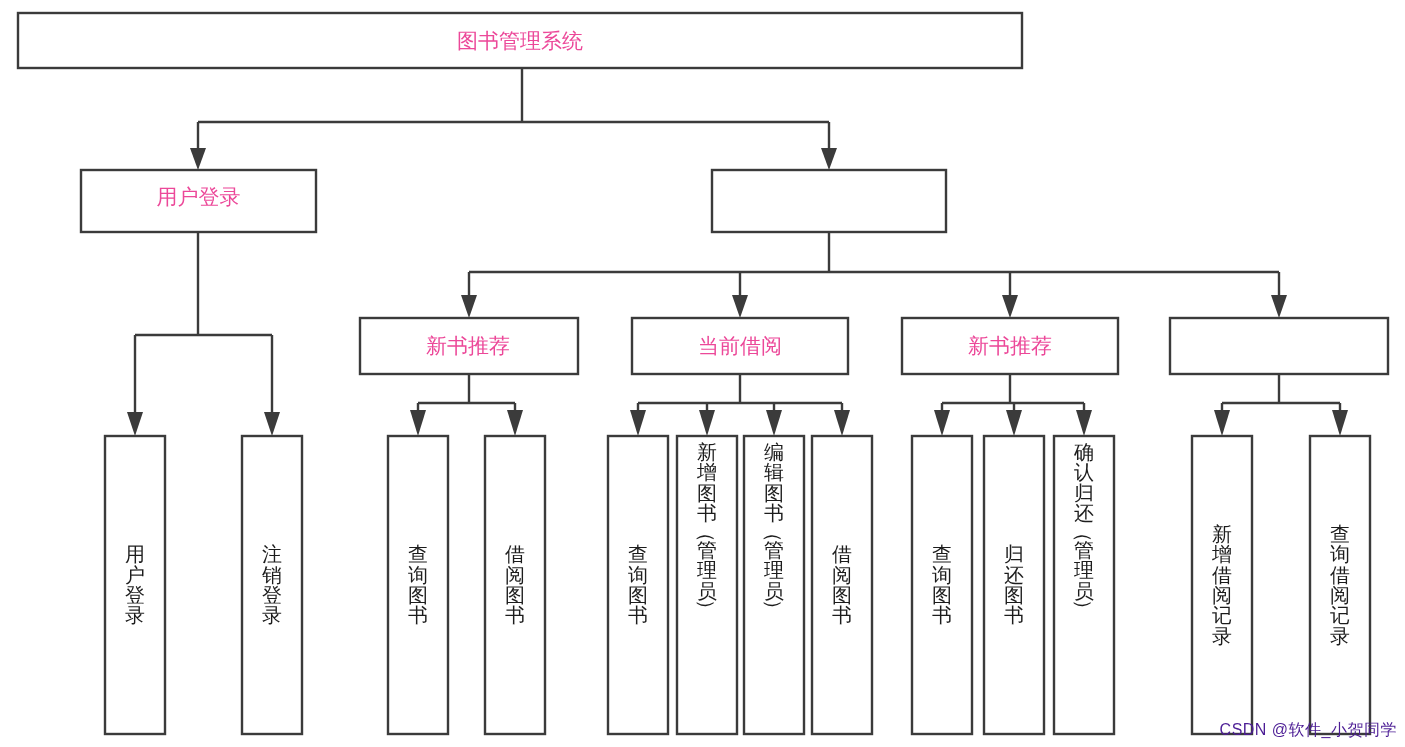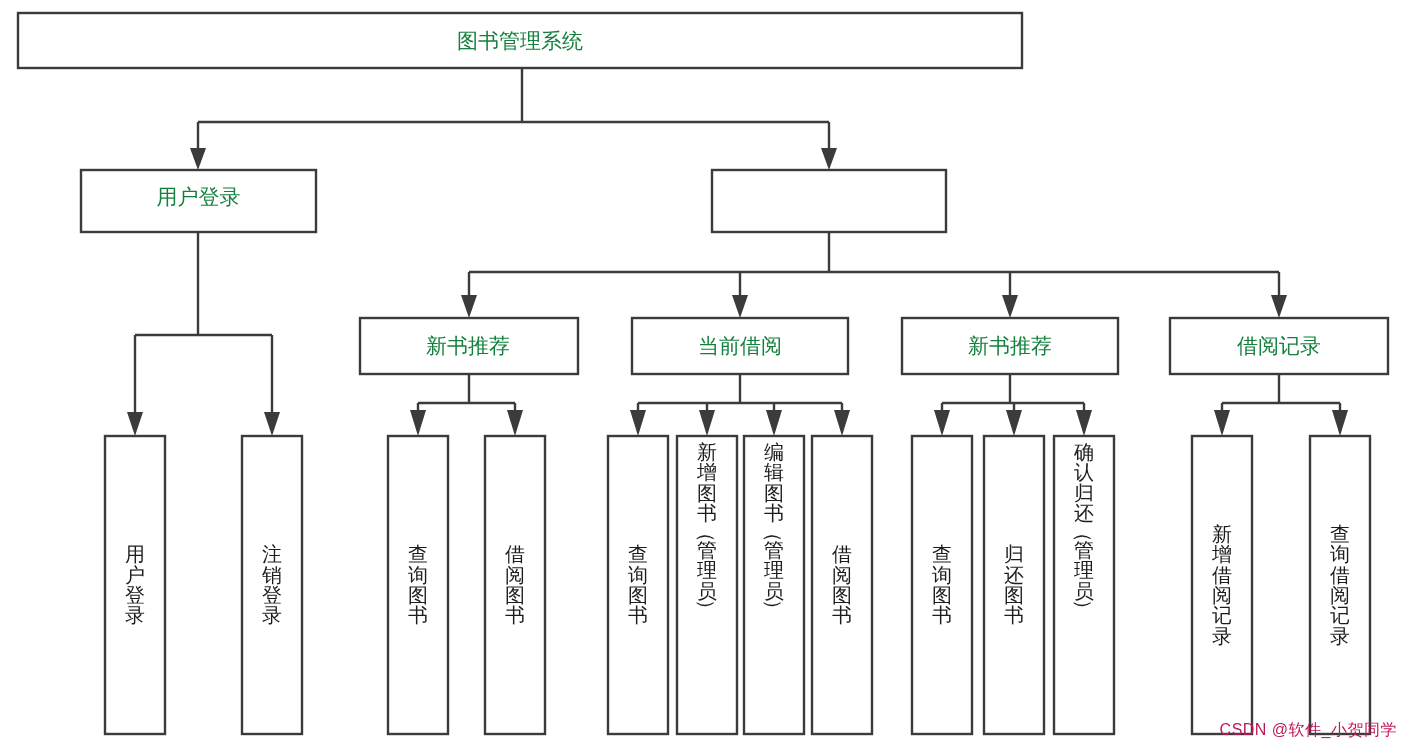--- a/index.html
+++ b/index.html
@@ -40,21 +40,21 @@
   .arrow-head {
     fill: #3b3b3b;
     stroke: none;
   }
   .watermark {
     position: absolute;
     right: 8px;
     bottom: 6px;
     font-family: "Liberation Sans", "DejaVu Sans", sans-serif;
     font-size: 16px;
-    color: #be185d;
+    color: #4c1d95;
     letter-spacing: 0.5px;
     user-select: none;
     white-space: nowrap;
   }
   .vert-text-wrap {
     position: absolute;
     display: flex;
     flex-direction: column;
     align-items: center;
     justify-content: center;
@@ -66,21 +66,21 @@
     pointer-events: none;
   }
   .vert-text-wrap span {
     display: block;
   }
   .horiz-text-wrap {
     position: absolute;
     display: flex;
     align-items: center;
     justify-content: center;
-    color: #15803d;
+    color: #ec4899;
     font-size: 21px;
     font-family: "Liberation Sans", "DejaVu Sans", sans-serif;
     pointer-events: none;
   }
 </style>
 </head>
 <body>
 
 <div id="diagram-root">
 
@@ -177,21 +177,20 @@
 
   <div class="horiz-text-wrap" style="left:81px; top:170px; width:235px; height:54px;">用户登录</div>
 
 
   <div class="horiz-text-wrap" style="left:360px; top:318px; width:216px; height:56px;">新书推荐</div>
 
   <div class="horiz-text-wrap" style="left:632px; top:318px; width:216px; height:56px;">当前借阅</div>
 
   <div class="horiz-text-wrap" style="left:902px; top:318px; width:216px; height:56px;">新书推荐</div>
 
-  <div class="horiz-text-wrap" style="left:1170px; top:318px; width:218px; height:56px;">借阅记录</div>
 
   <div class="vert-text-wrap" style="left:105px; top:436px; width:60px; height:298px;">
       <span>用</span>
       <span>户</span>
       <span>登</span>
       <span>录</span>
     </div>
   <div class="vert-text-wrap" style="left:242px; top:436px; width:60px; height:298px;">
       <span>注</span>
       <span>销</span>

